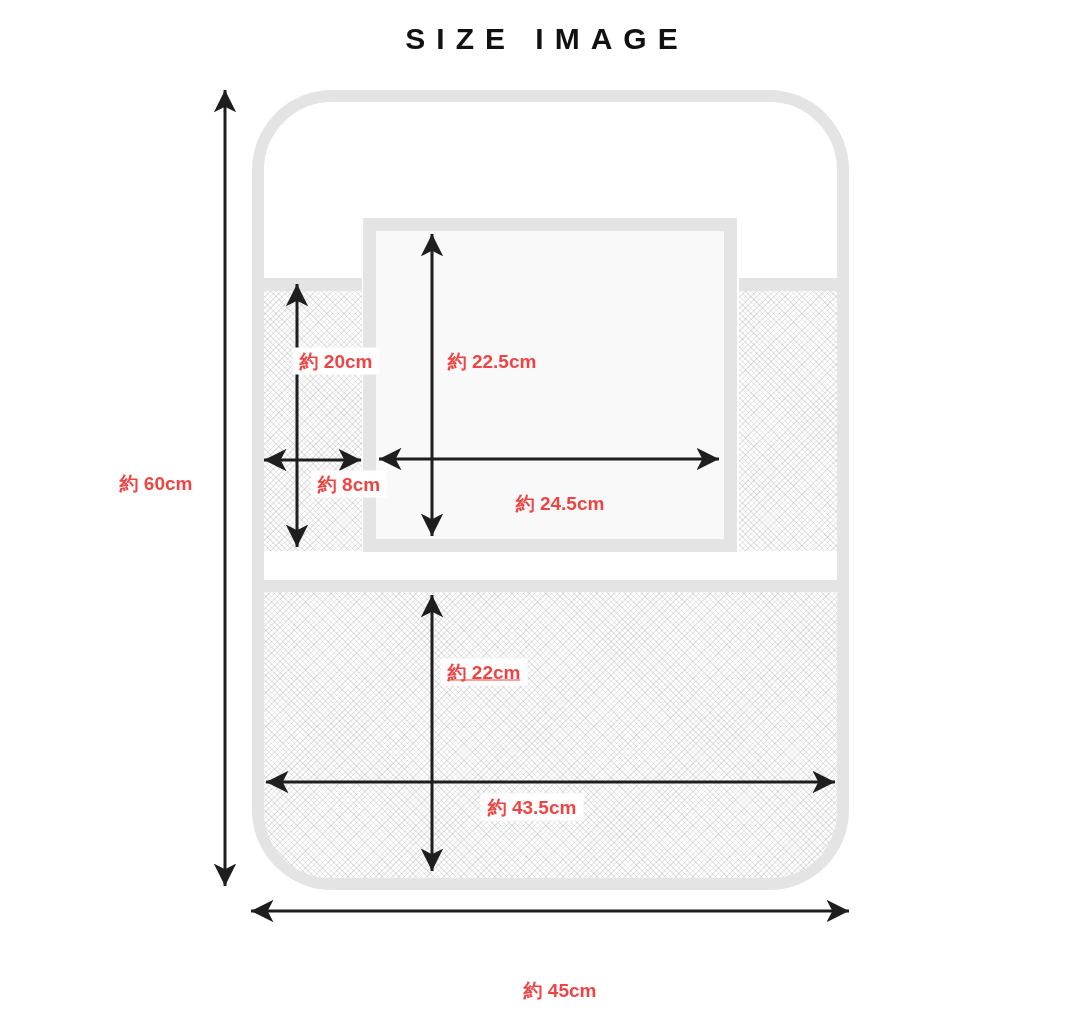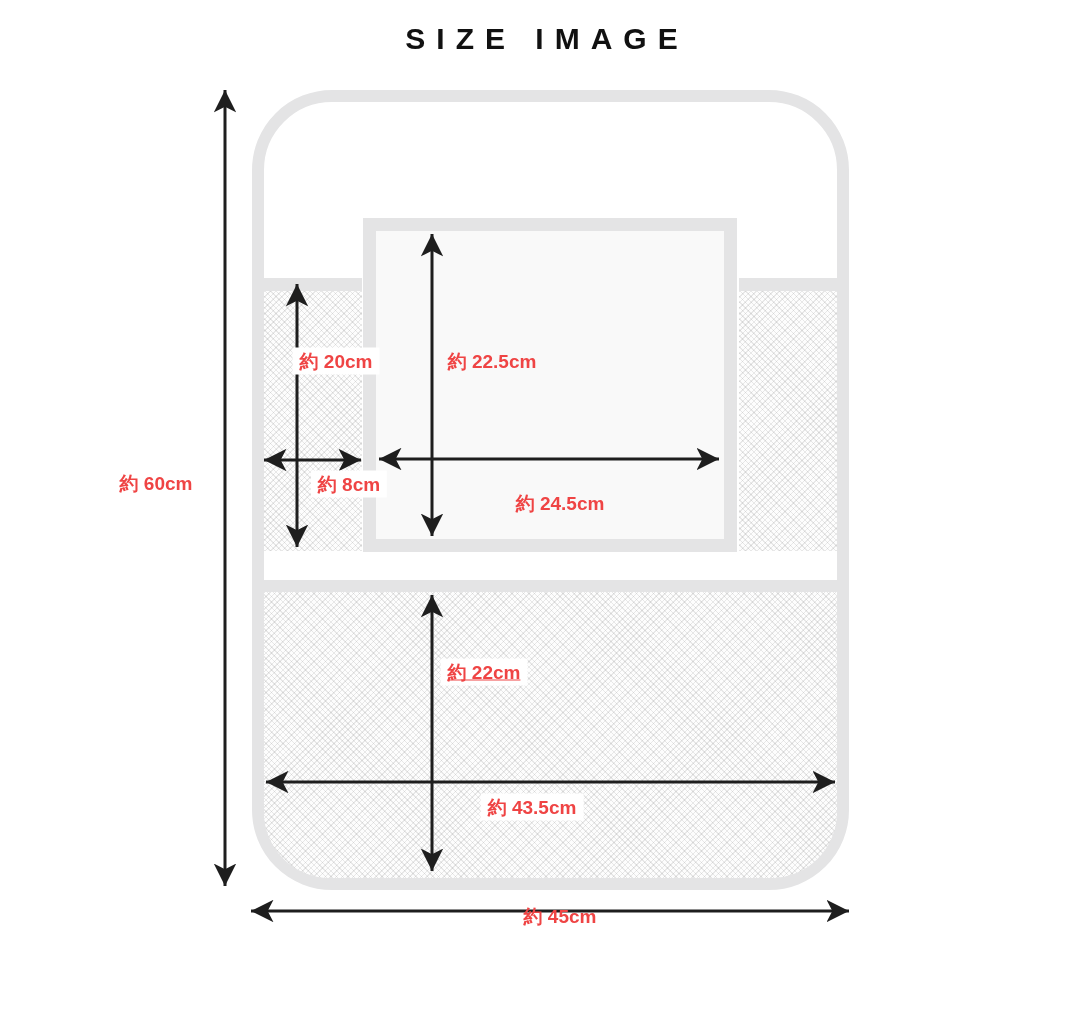--- a/index.html
+++ b/index.html
@@ -138,15 +138,15 @@
   <div class="dim-label" style="left:492px; top:361px;">約 22.5cm</div>
 
   <div class="dim-label boxed" style="left:349px; top:484px;">約 8cm</div>
 
   <div class="dim-label" style="left:560px; top:483px;margin-top:20px;">約 24.5cm</div>
 
   <div class="dim-label boxed" style="left:484px; top:672px;text-decoration:underline;">約 22cm</div>
 
   <div class="dim-label boxed" style="left:532px; top:807px;">約 43.5cm</div>
 
-  <div class="dim-label" style="left:560px; top:916px;">約 45cm</div>
+  <div class="dim-label" style="left:560px; top:990px;">約 45cm</div>
 
 </div>
 
 </body></html>

